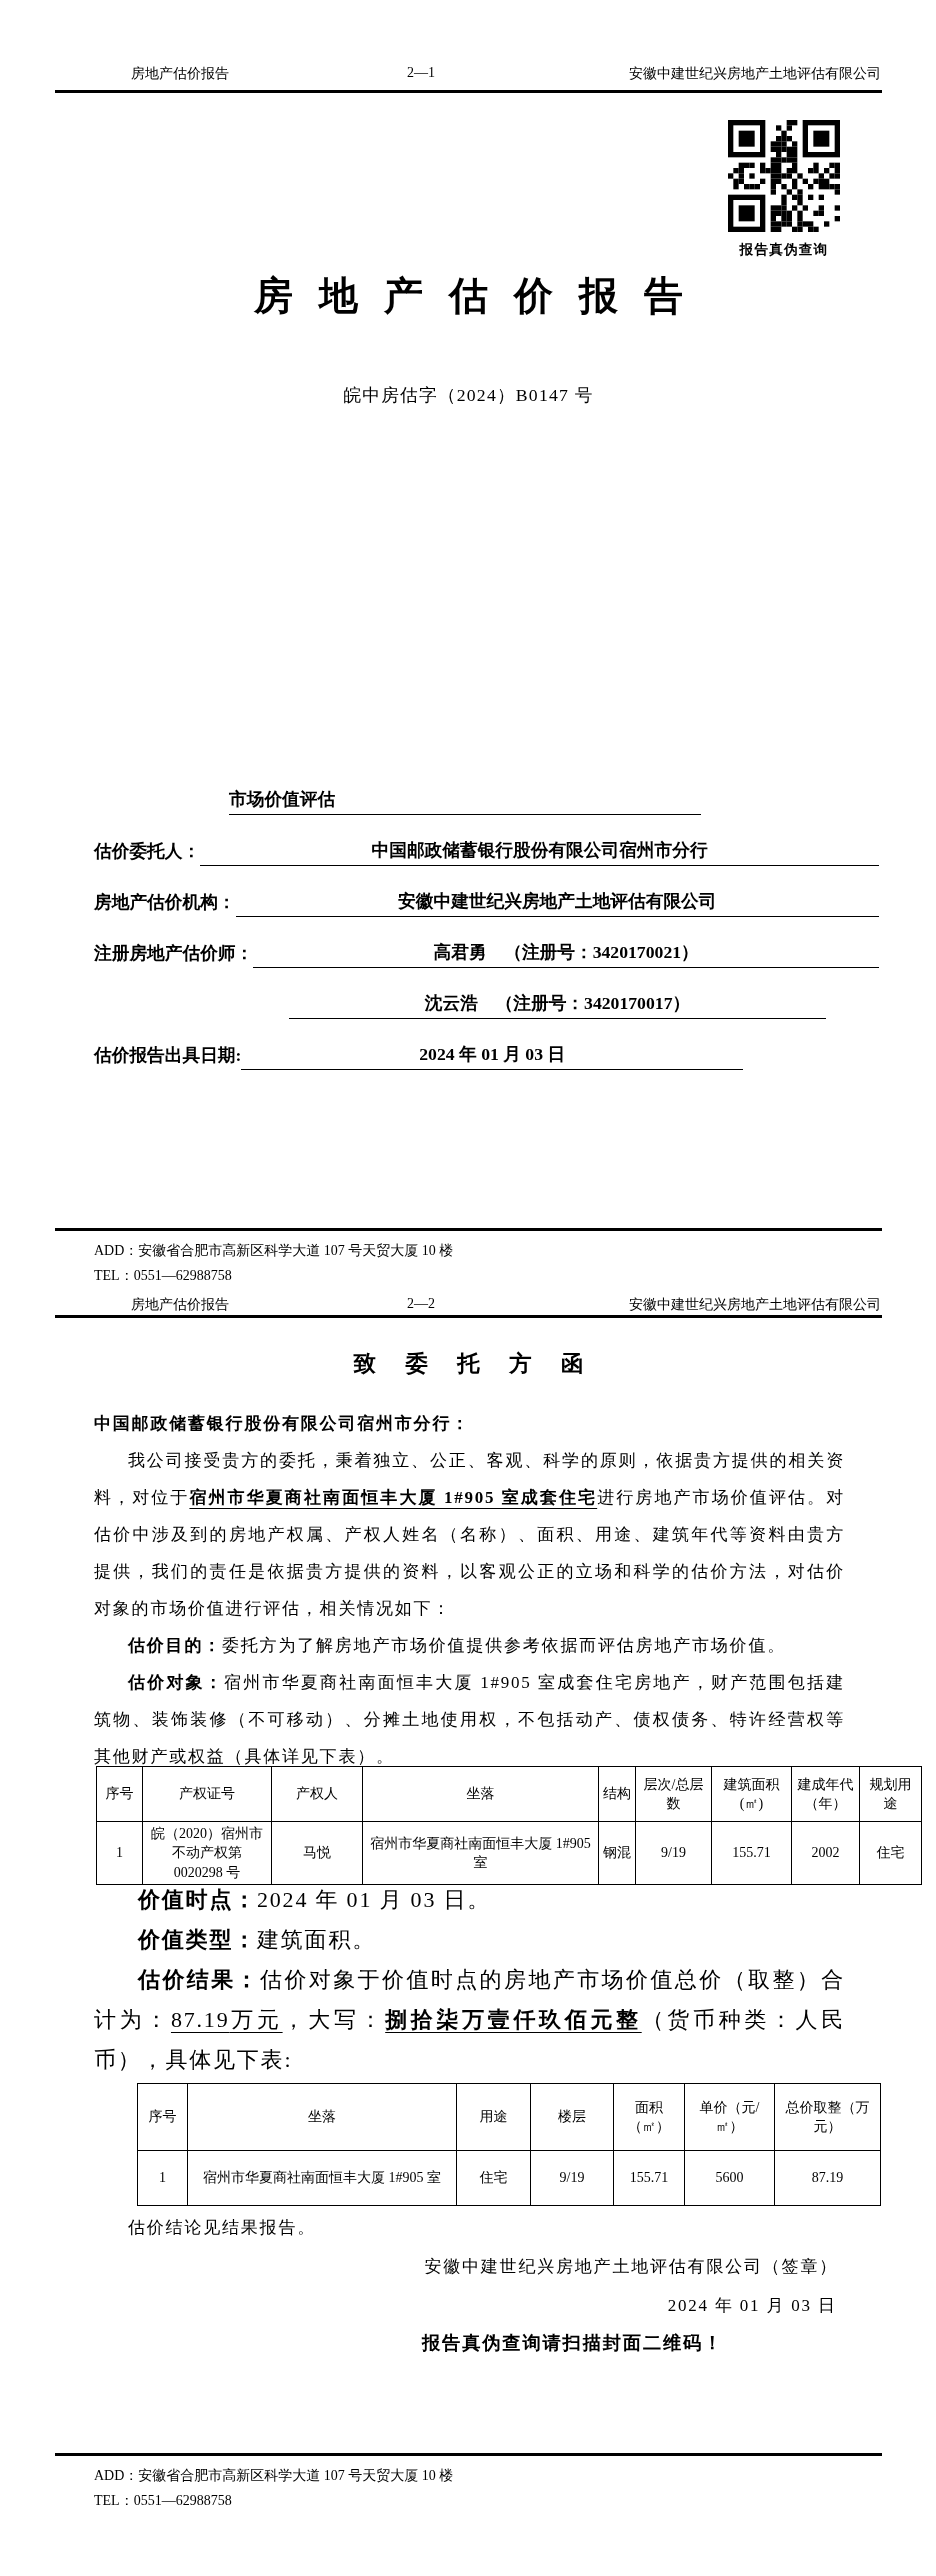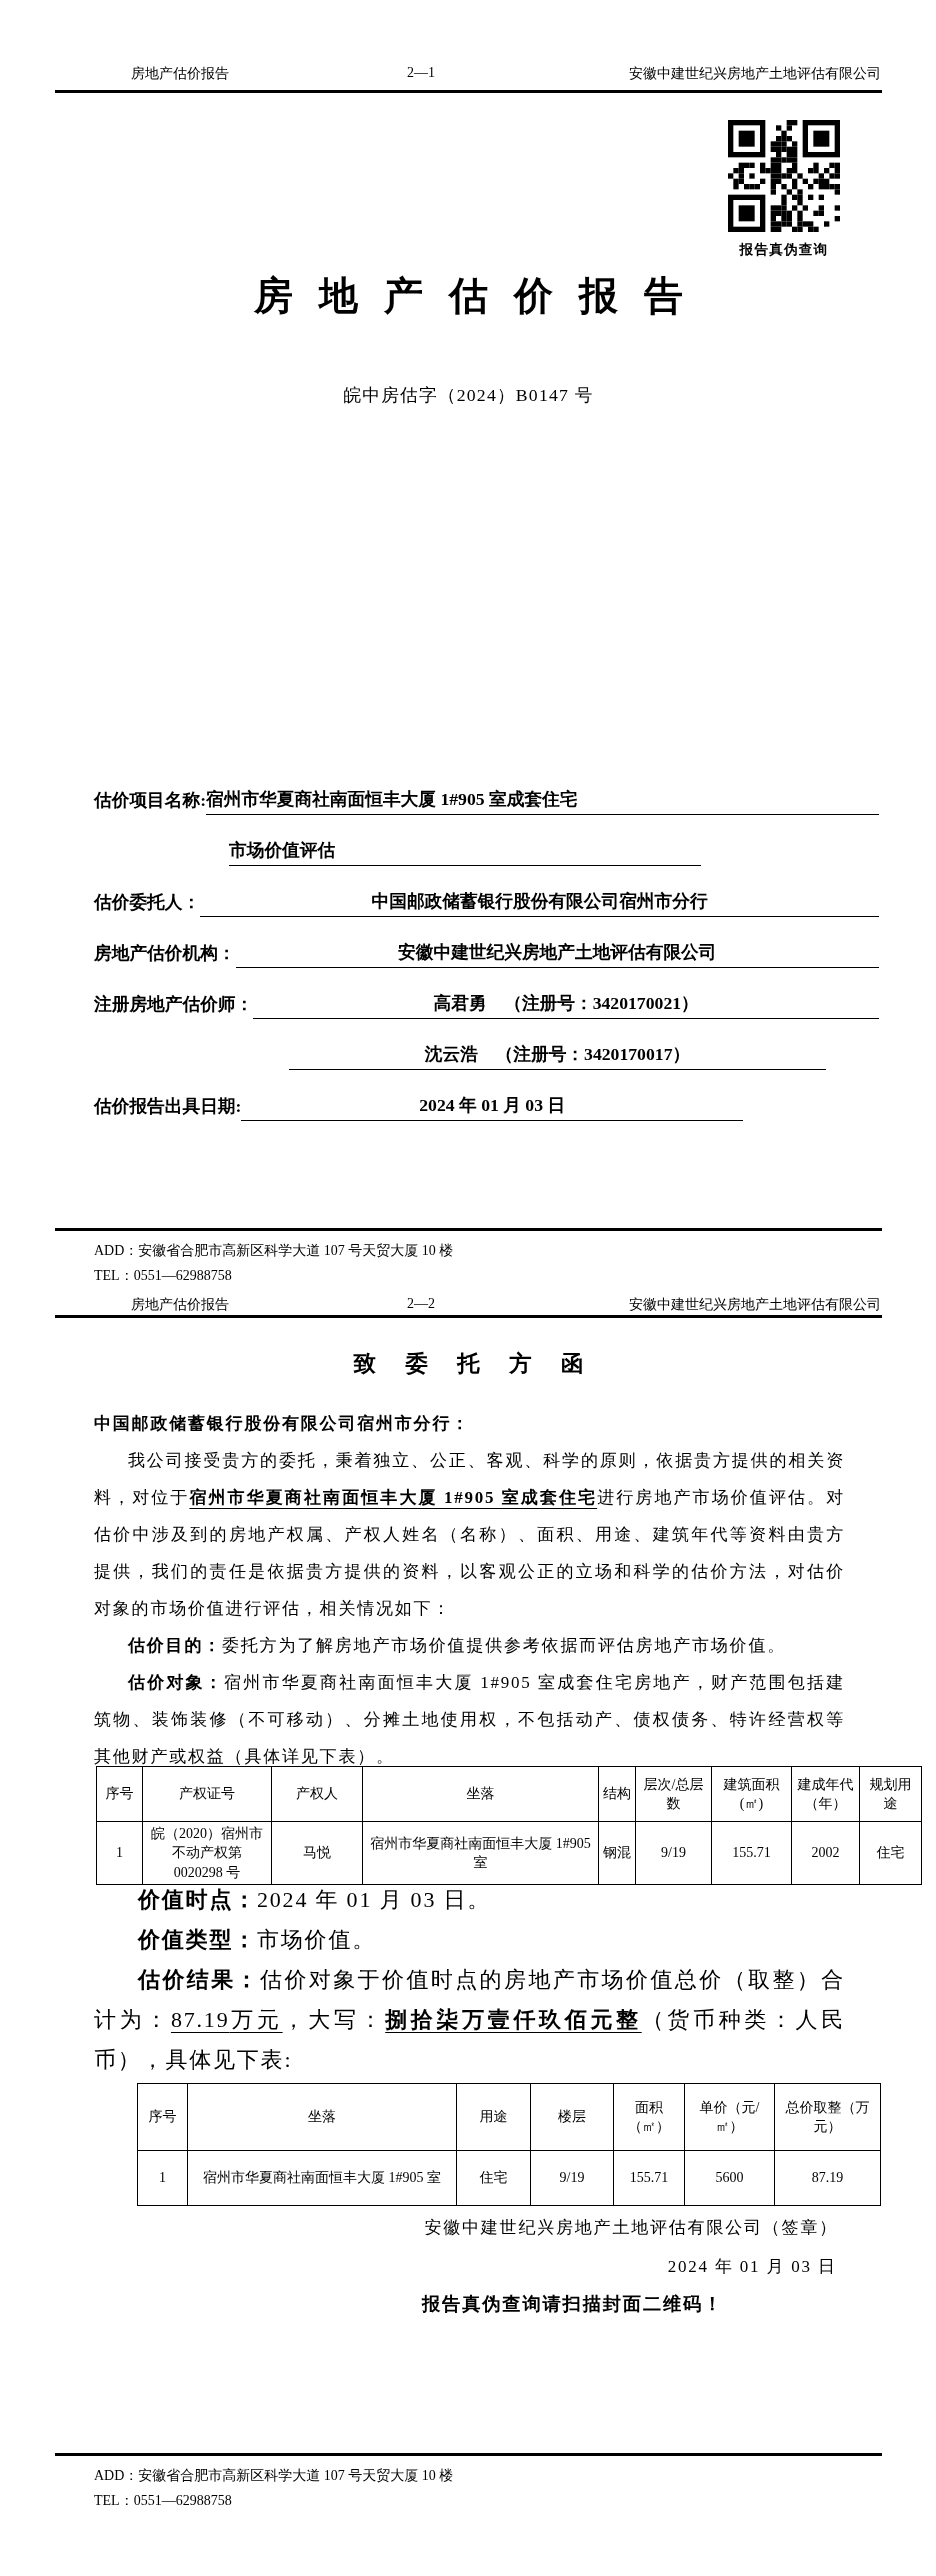--- a/index.html
+++ b/index.html
@@ -209,24 +209,20 @@
           <rect x="18" y="144" width="27" height="27" fill="#000"></rect>
         </svg></div>
     <div class="qr-label">报告真伪查询</div>
   </div>
 
   <div class="big-title">房地产估价报告</div>
   <div class="report-no">皖中房估字（2024）B0147 号</div>
 
   <div class="fields">
     <div class="frow">
-      <span class="flabel">估价项目名称:</span>
-      <span class="fline grow" style="text-align:left;">宿州市华夏商社南面恒丰大厦 1#905 室成套住宅</span>
-    </div>
-    <div class="frow">
       <span class="fline" style="margin-left:135px;width:472px;text-align:left;">市场价值评估</span>
     </div>
     <div class="frow">
       <span class="flabel">估价委托人：</span>
       <span class="fline grow">中国邮政储蓄银行股份有限公司宿州市分行</span>
     </div>
     <div class="frow">
       <span class="flabel">房地产估价机构：</span>
       <span class="fline grow">安徽中建世纪兴房地产土地评估有限公司</span>
     </div>
@@ -298,21 +294,21 @@
       <td>9/19</td>
       <td>155.71</td>
       <td>2002</td>
       <td>住宅</td>
     </tr>
   </tbody>
     </table>
 
   <div class="lines-b">
     <div class="indent"><span class="lbl">价值时点：</span><span>2024 年 01 月 03 日。</span></div>
-    <div class="indent"><span class="lbl">价值类型：</span><span>市场价值。</span></div>
+    <div class="indent"><span class="lbl">价值类型：</span><span>建筑面积。</span></div>
     <div class="indent"><span class="lbl">估价结果：</span><span>估价对象于价值时点的房地产市场价值总价（取整）合计为：</span><span class="u">87.19</span><span class="u">万元</span><span>，大写：</span><span class="bu">捌拾柒万壹仟玖佰元整</span><span>（货币种类：人民币），具体见下表:</span></div>
   </div>
 
   <table id="table2" class="doc-table">
     <colgroup>
       <col style="width:50px">
         <col style="width:269px">
         <col style="width:74px">
         <col style="width:83px">
       <col style="width:71px">
@@ -335,20 +331,21 @@
       <td>住宅</td>
       <td>9/19</td>
       <td>155.71</td>
       <td>5600</td>
       <td>87.19</td>
     </tr>
   </tbody>
     </table>
 
   <div class="lines-c">
+    <div class="conclusion">估价结论见结果报告。</div>
     <div class="sig-company">安徽中建世纪兴房地产土地评估有限公司（签章）</div>
     <div class="sign-date">2024 年 01 月 03 日</div>
     <div class="qr-notice">报告真伪查询请扫描封面二维码！</div>
   </div>
 
   <div class="rule" style="top:2453px;"></div>
   <div class="page-footer" style="top:2463px;">
     <div>ADD：安徽省合肥市高新区科学大道 107 号天贸大厦 10 楼</div>
     <div>TEL：0551—62988758</div>
   </div>

